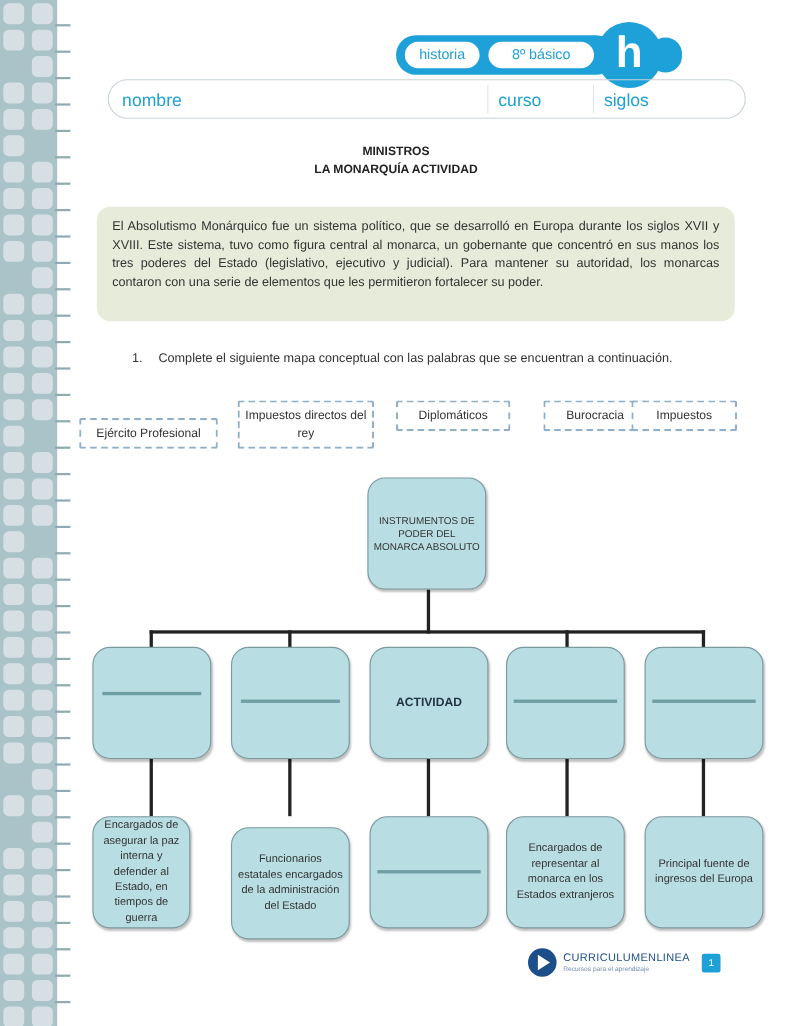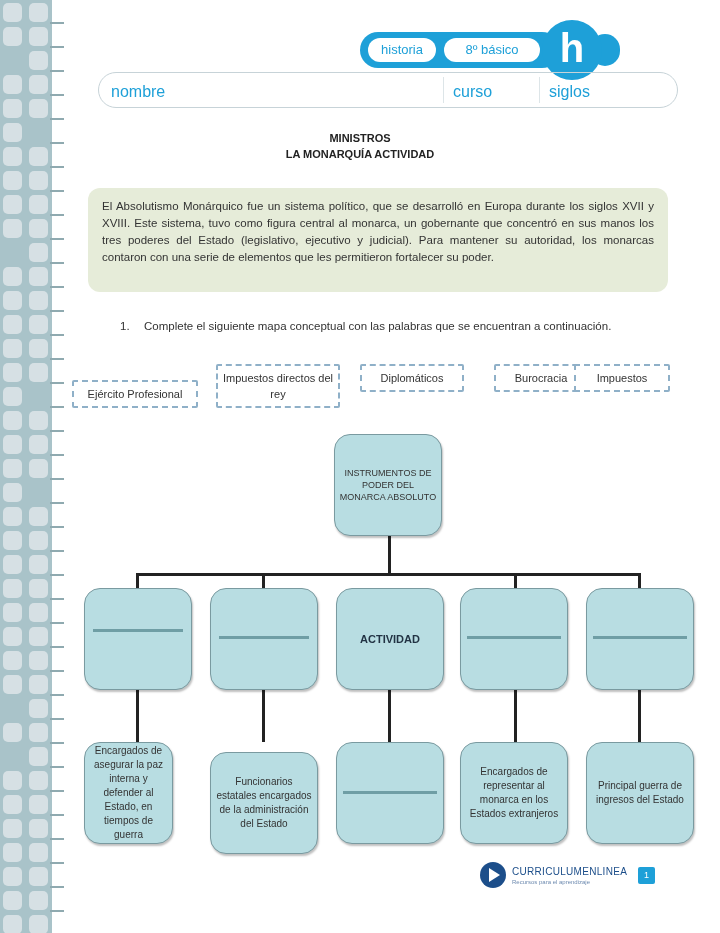--- a/index.html
+++ b/index.html
@@ -237,21 +237,21 @@
 <div class="node" style="left:586px; top:588px; width:108px; height:102px;">
   <div class="blank-line" style="left:6px; right:6px; top:47px;"></div>
 </div>
 
 <div class="node" style="left:84px; top:742px; width:89px; height:102px;">Encargados de asegurar la paz interna y defender al Estado, en tiempos de guerra</div>
 <div class="node" style="left:210px; top:742px; width:108px; height:102px;margin-top:10px;">Funcionarios estatales encargados de la administración del Estado</div>
 <div class="node" style="left:336px; top:742px; width:108px; height:102px;">
   <div class="blank-line" style="left:6px; right:6px; top:48px;"></div>
 </div>
 <div class="node" style="left:460px; top:742px; width:108px; height:102px;">Encargados de representar al monarca en los Estados extranjeros</div>
-<div class="node" style="left:586px; top:742px; width:108px; height:102px;">Principal guerra de ingresos del Estado</div>
+<div class="node" style="left:586px; top:742px; width:108px; height:102px;">Principal fuente de ingresos del Europa</div>
 
 <div class="footer-logo">
   <div class="circ">
       <div class="tri"></div>
     </div>
   <span class="t1">CURRICULUMENLINEA</span>
   <span class="t2">Recursos para el aprendizaje</span>
 </div>
 <div class="pagebadge">1</div>
 

